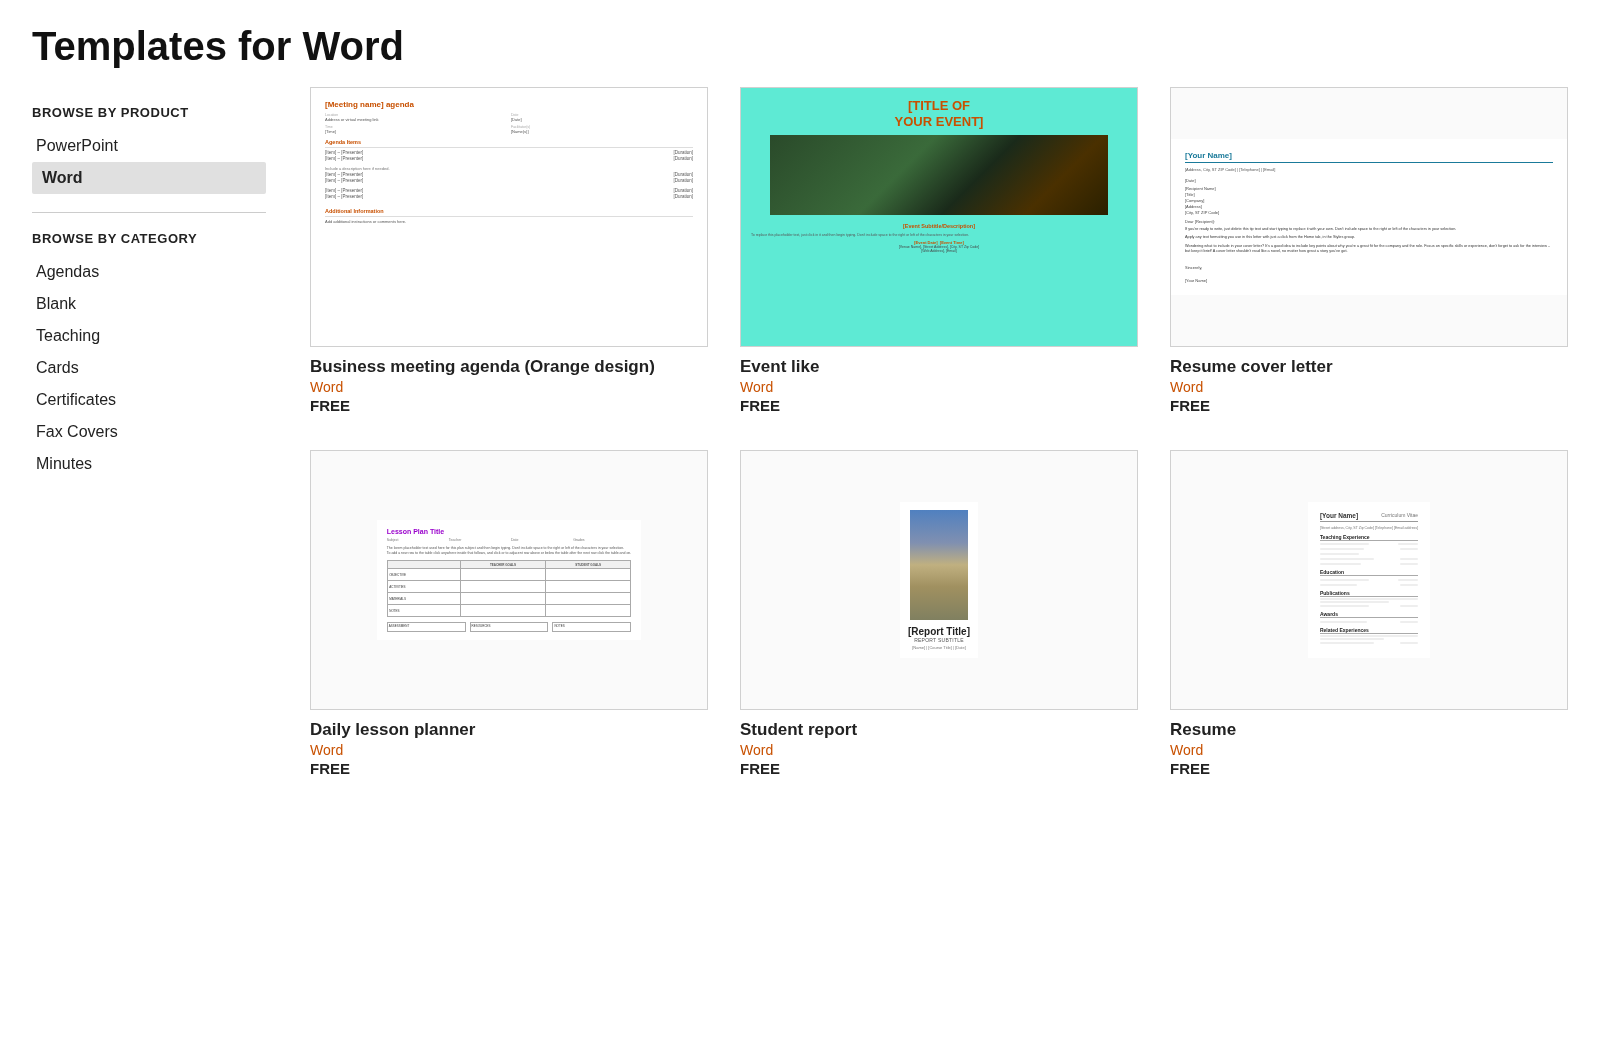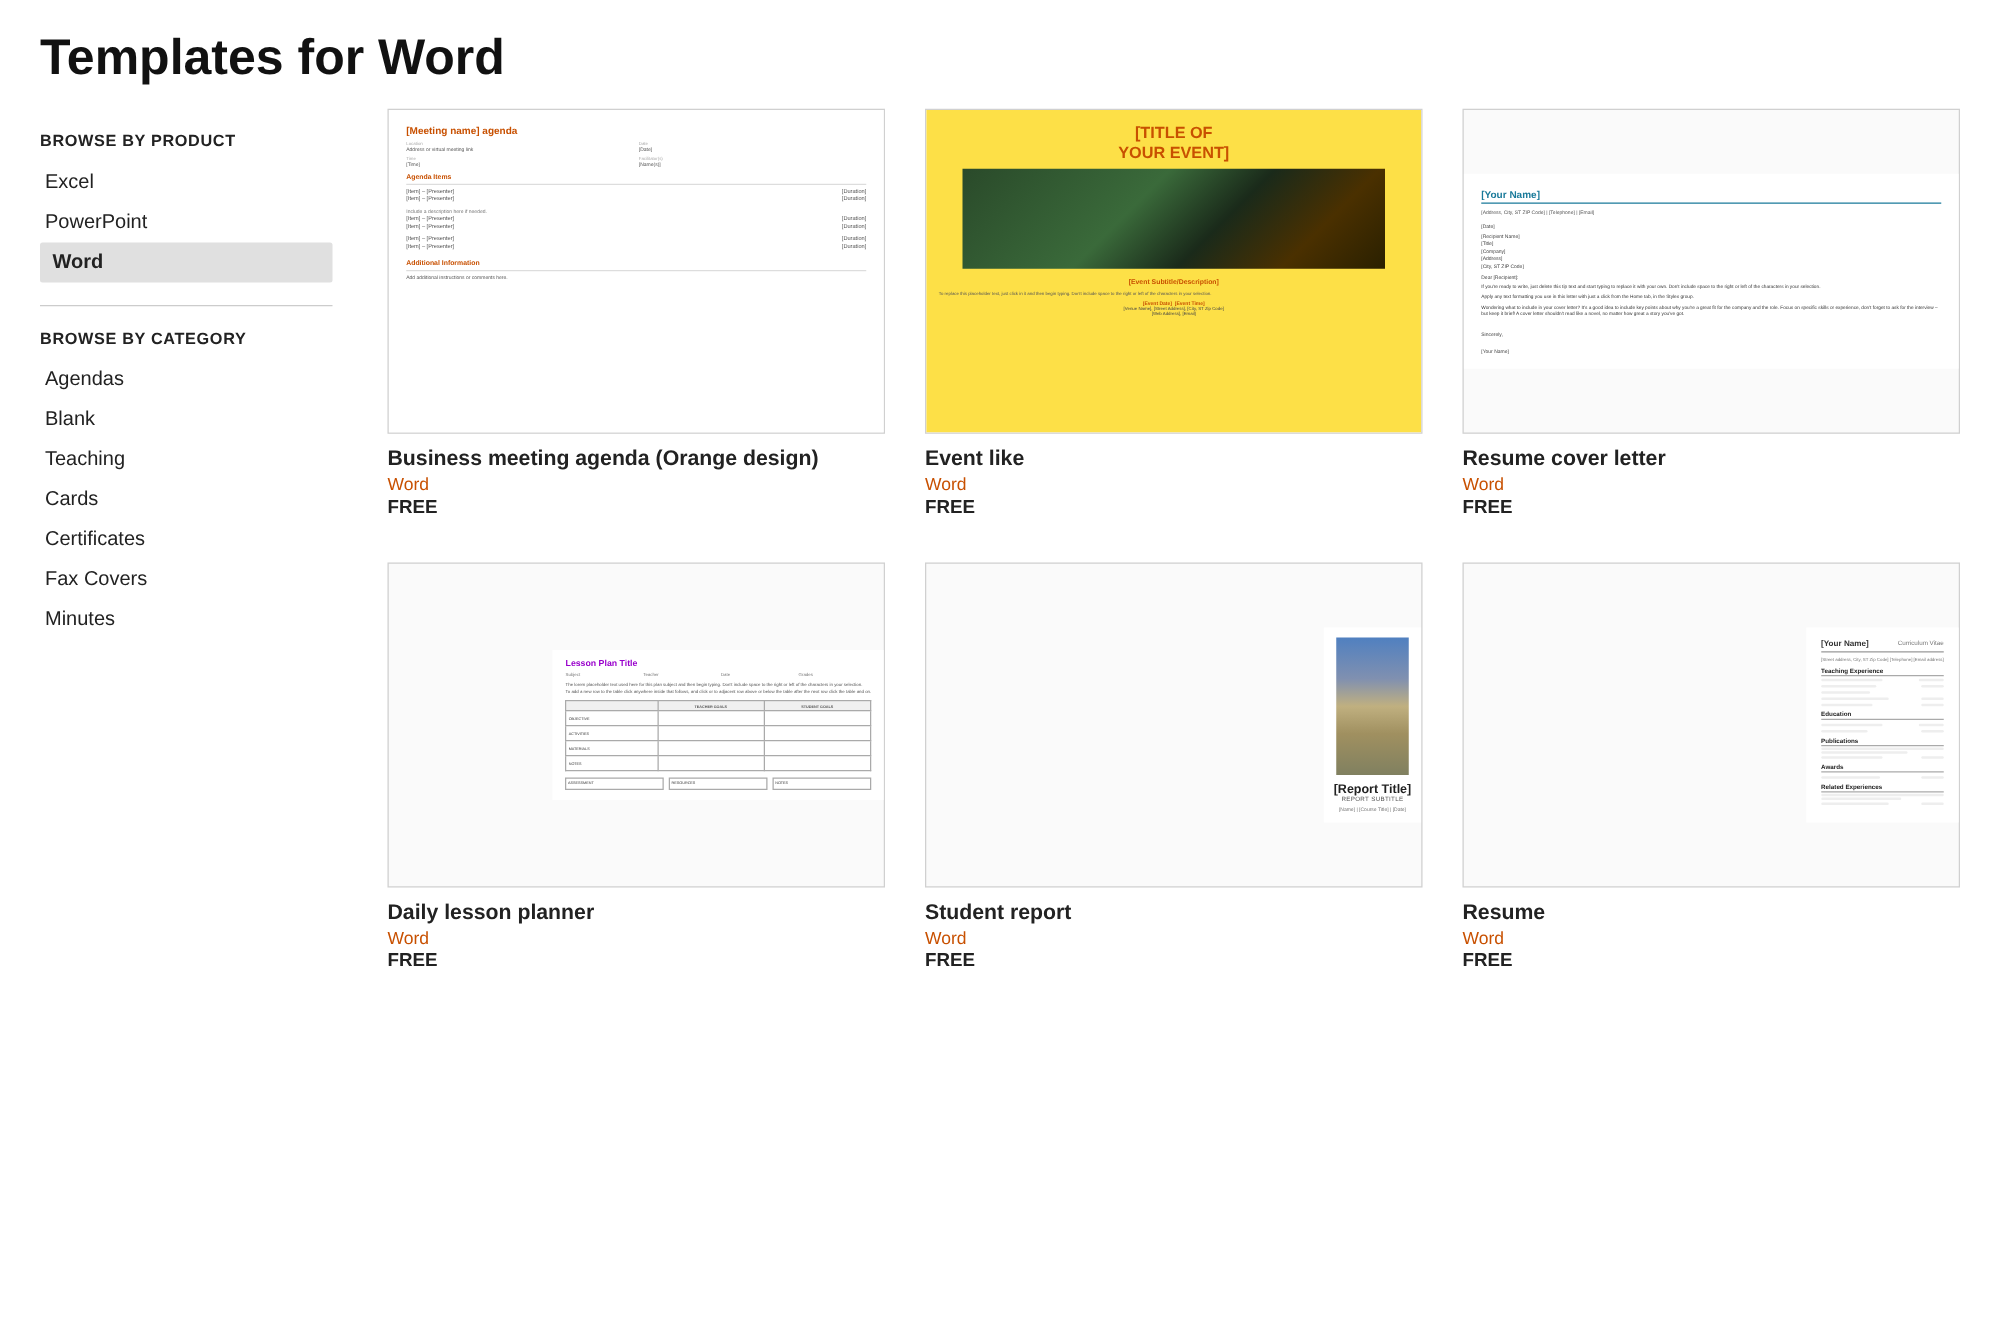--- a/index.html
+++ b/index.html
@@ -67,21 +67,21 @@
       flex-direction: column;
       cursor: pointer;
     }
     .template-thumbnail {
       width: 100%;
       height: 260px;
       border: 1px solid #d0d0d0;
       background: #fafafa;
       display: flex;
       align-items: center;
-      justify-content: flex-end;
+      justify-content: center;
       overflow: hidden;
       margin-bottom: 10px;
       position: relative;
     }
     .template-title {
       font-size: 17px;
       font-weight: 700;
       color: #222;
       margin-bottom: 2px;
     }
@@ -108,21 +108,21 @@
       overflow: hidden;
     }
 
     
     .agenda-title { color: #c85000; font-size: 8px; font-weight: bold; margin-bottom: 4px; font-family: Arial, sans-serif; }
     .agenda-line { height: 1px; background: #ddd; margin: 2px 0; }
     .agenda-meta { color: #c85000; font-size: 5.5px; margin: 3px 0 1px 0; font-weight: bold; }
     .agenda-row { display: flex; justify-content: space-between; font-size: 4.5px; color: #555; margin: 1px 0; }
 
     
-    .event-thumb { background: #fde047; width: 100%; height: 100%; display: flex; flex-direction: column; align-items: center; padding: 10px; }
+    .event-thumb { background: #5eead4; width: 100%; height: 100%; display: flex; flex-direction: column; align-items: center; padding: 10px; }
     .event-title-text { color: #c85000; font-size: 13px; font-weight: 900; text-align: center; line-height: 1.2; font-family: Arial, sans-serif; }
     .event-img { width: 90%; height: 80px; background: linear-gradient(135deg, #2a4a2a 0%, #3a6a3a 40%, #1a2a1a 60%, #4a3000 80%, #2a2000 100%); margin: 6px 0; }
     .event-subtitle { color: #c85000; font-size: 5.5px; font-weight: bold; text-align: center; margin: 2px 0; font-family: Arial, sans-serif; }
     .event-detail { font-size: 4px; color: #444; text-align: center; }
 
     
     .cover-thumb { background: #fff; padding: 12px 14px; font-size: 4.5px; color: #333; }
     .cover-name { color: #1a7a9a; font-size: 8px; font-weight: bold; border-bottom: 1px solid #1a7a9a; padding-bottom: 2px; margin-bottom: 4px; }
     .cover-address { font-size: 4px; color: #555; margin-bottom: 6px; }
     .cover-para { font-size: 3.8px; color: #333; margin-bottom: 3px; line-height: 1.4; }
@@ -155,21 +155,20 @@
 </head>
 <body>
 
 <h1 class="page-title">Templates for Word</h1>
 
 <div class="main-layout">
 
   <aside class="sidebar">
     <div class="sidebar-section-title">BROWSE BY PRODUCT</div>
 
-    <div class="sidebar-item">Excel</div>
     <div class="sidebar-item">PowerPoint</div>
     <div class="sidebar-item active">Word</div>
 
     <hr class="sidebar-divider">
 
     <div class="sidebar-section-title">BROWSE BY CATEGORY</div>
 
     <div class="sidebar-item">Agendas</div>
     <div class="sidebar-item">Blank</div>
     <div class="sidebar-item">Teaching</div>

